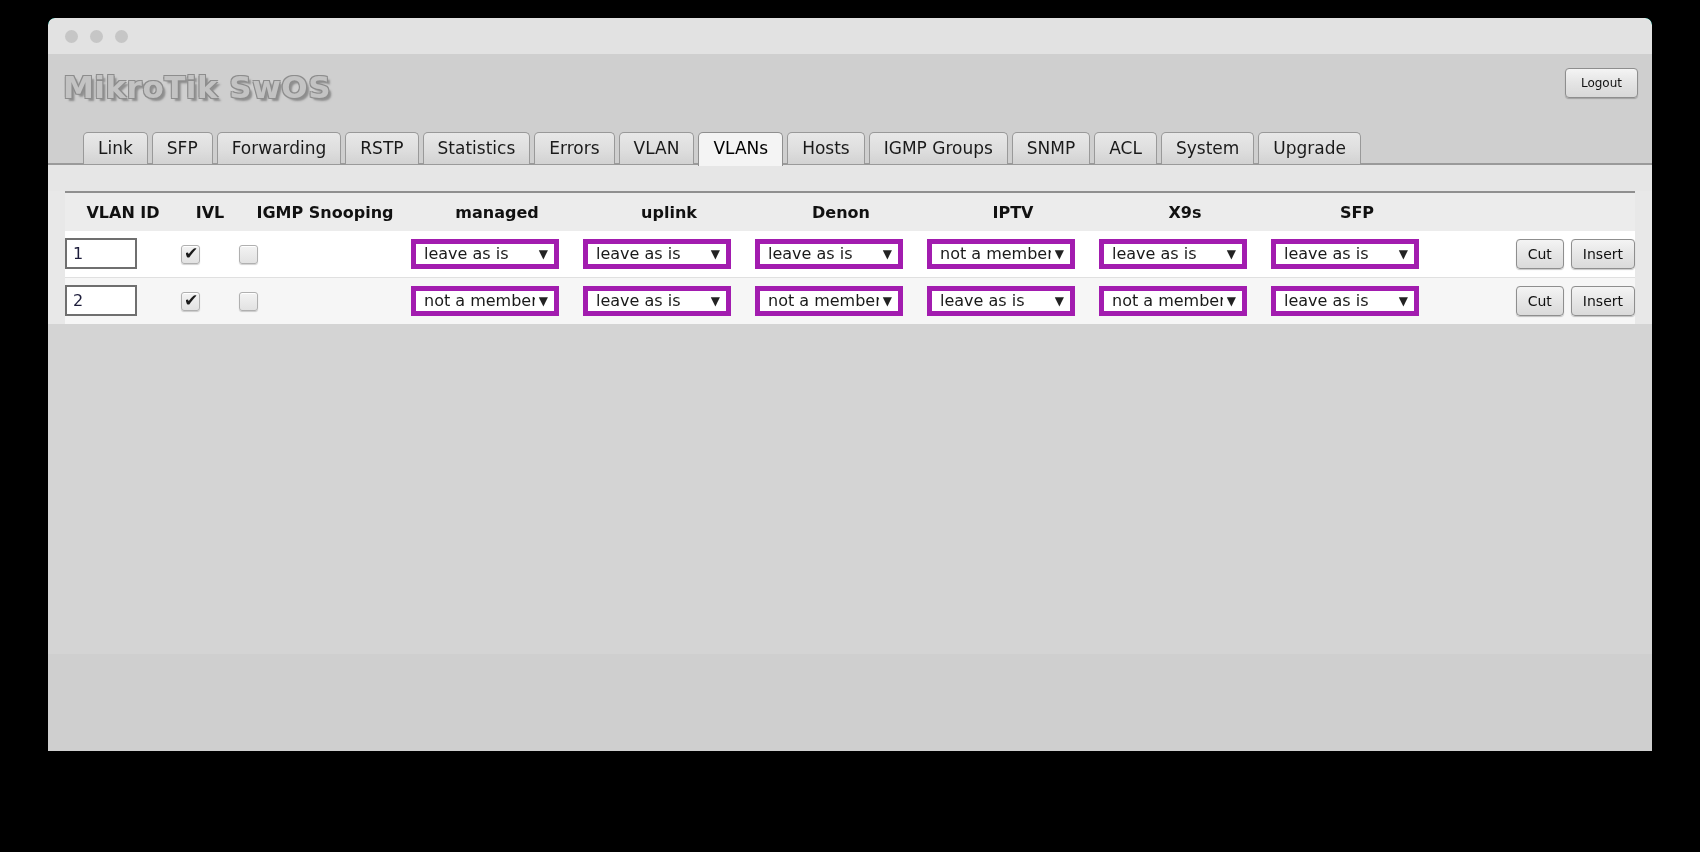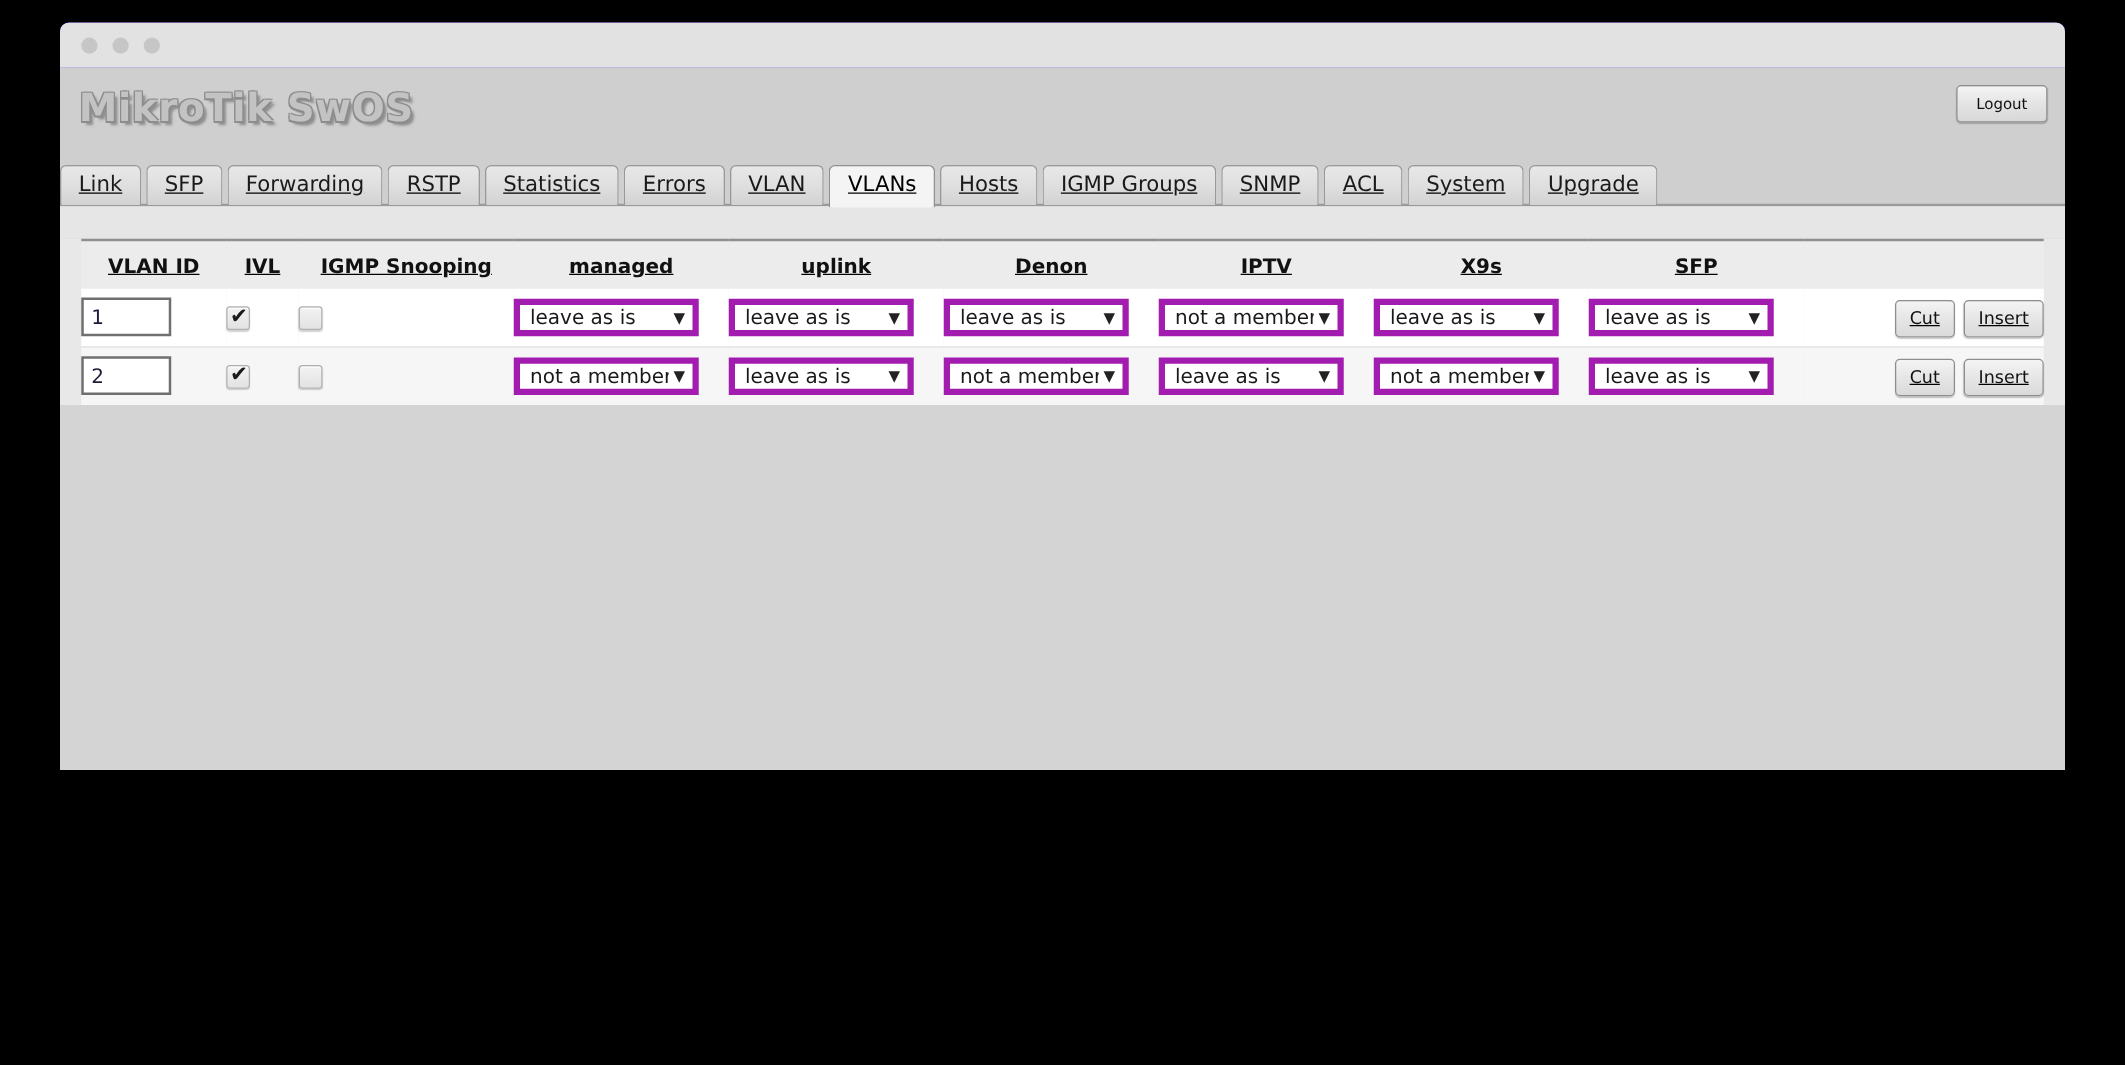--- a/index.html
+++ b/index.html
@@ -18,26 +18,25 @@
     height: 852px;
     background: #000000;
   }
 
   
   .window {
     position: absolute;
     left: 48px;
     top: 18px;
     width: 1604px;
-    height: 598px;
-    background: #8b5cf6;
+    height: 733px;
+    background: #14b8a6;
     border-radius: 7px 7px 0 0;
     box-shadow: 0 0 0 0 rgba(0,0,0,0);
     overflow: hidden;
-    text-decoration: underline;
   }
 
   .titlebar {
     height: 36px;
     background: #e2e2e2;
     border-radius: 7px 7px 0 0;
     display: flex;
     align-items: center;
     padding-left: 17px;
     box-sizing: border-box;
@@ -90,21 +89,21 @@
     border: 1px solid #8e8e8e;
     border-radius: 4px;
     box-shadow: 0 1px 1px rgba(0,0,0,0.22);
     cursor: pointer;
     font-family: "DejaVu Sans", "Liberation Sans", sans-serif;
   }
 
   
   .tabbar {
     position: relative;
-    padding-left: 0;
+    padding-left: 35px;
     height: 32px;
     display: flex;
     align-items: flex-end;
     box-sizing: border-box;
   }
   .tab {
     font-size: 17px;
     color: #1a1a1a;
     background: linear-gradient(to bottom, #e8e8e8 0%, #dedede 55%, #d2d2d2 100%);
     border: 1px solid #999999;

